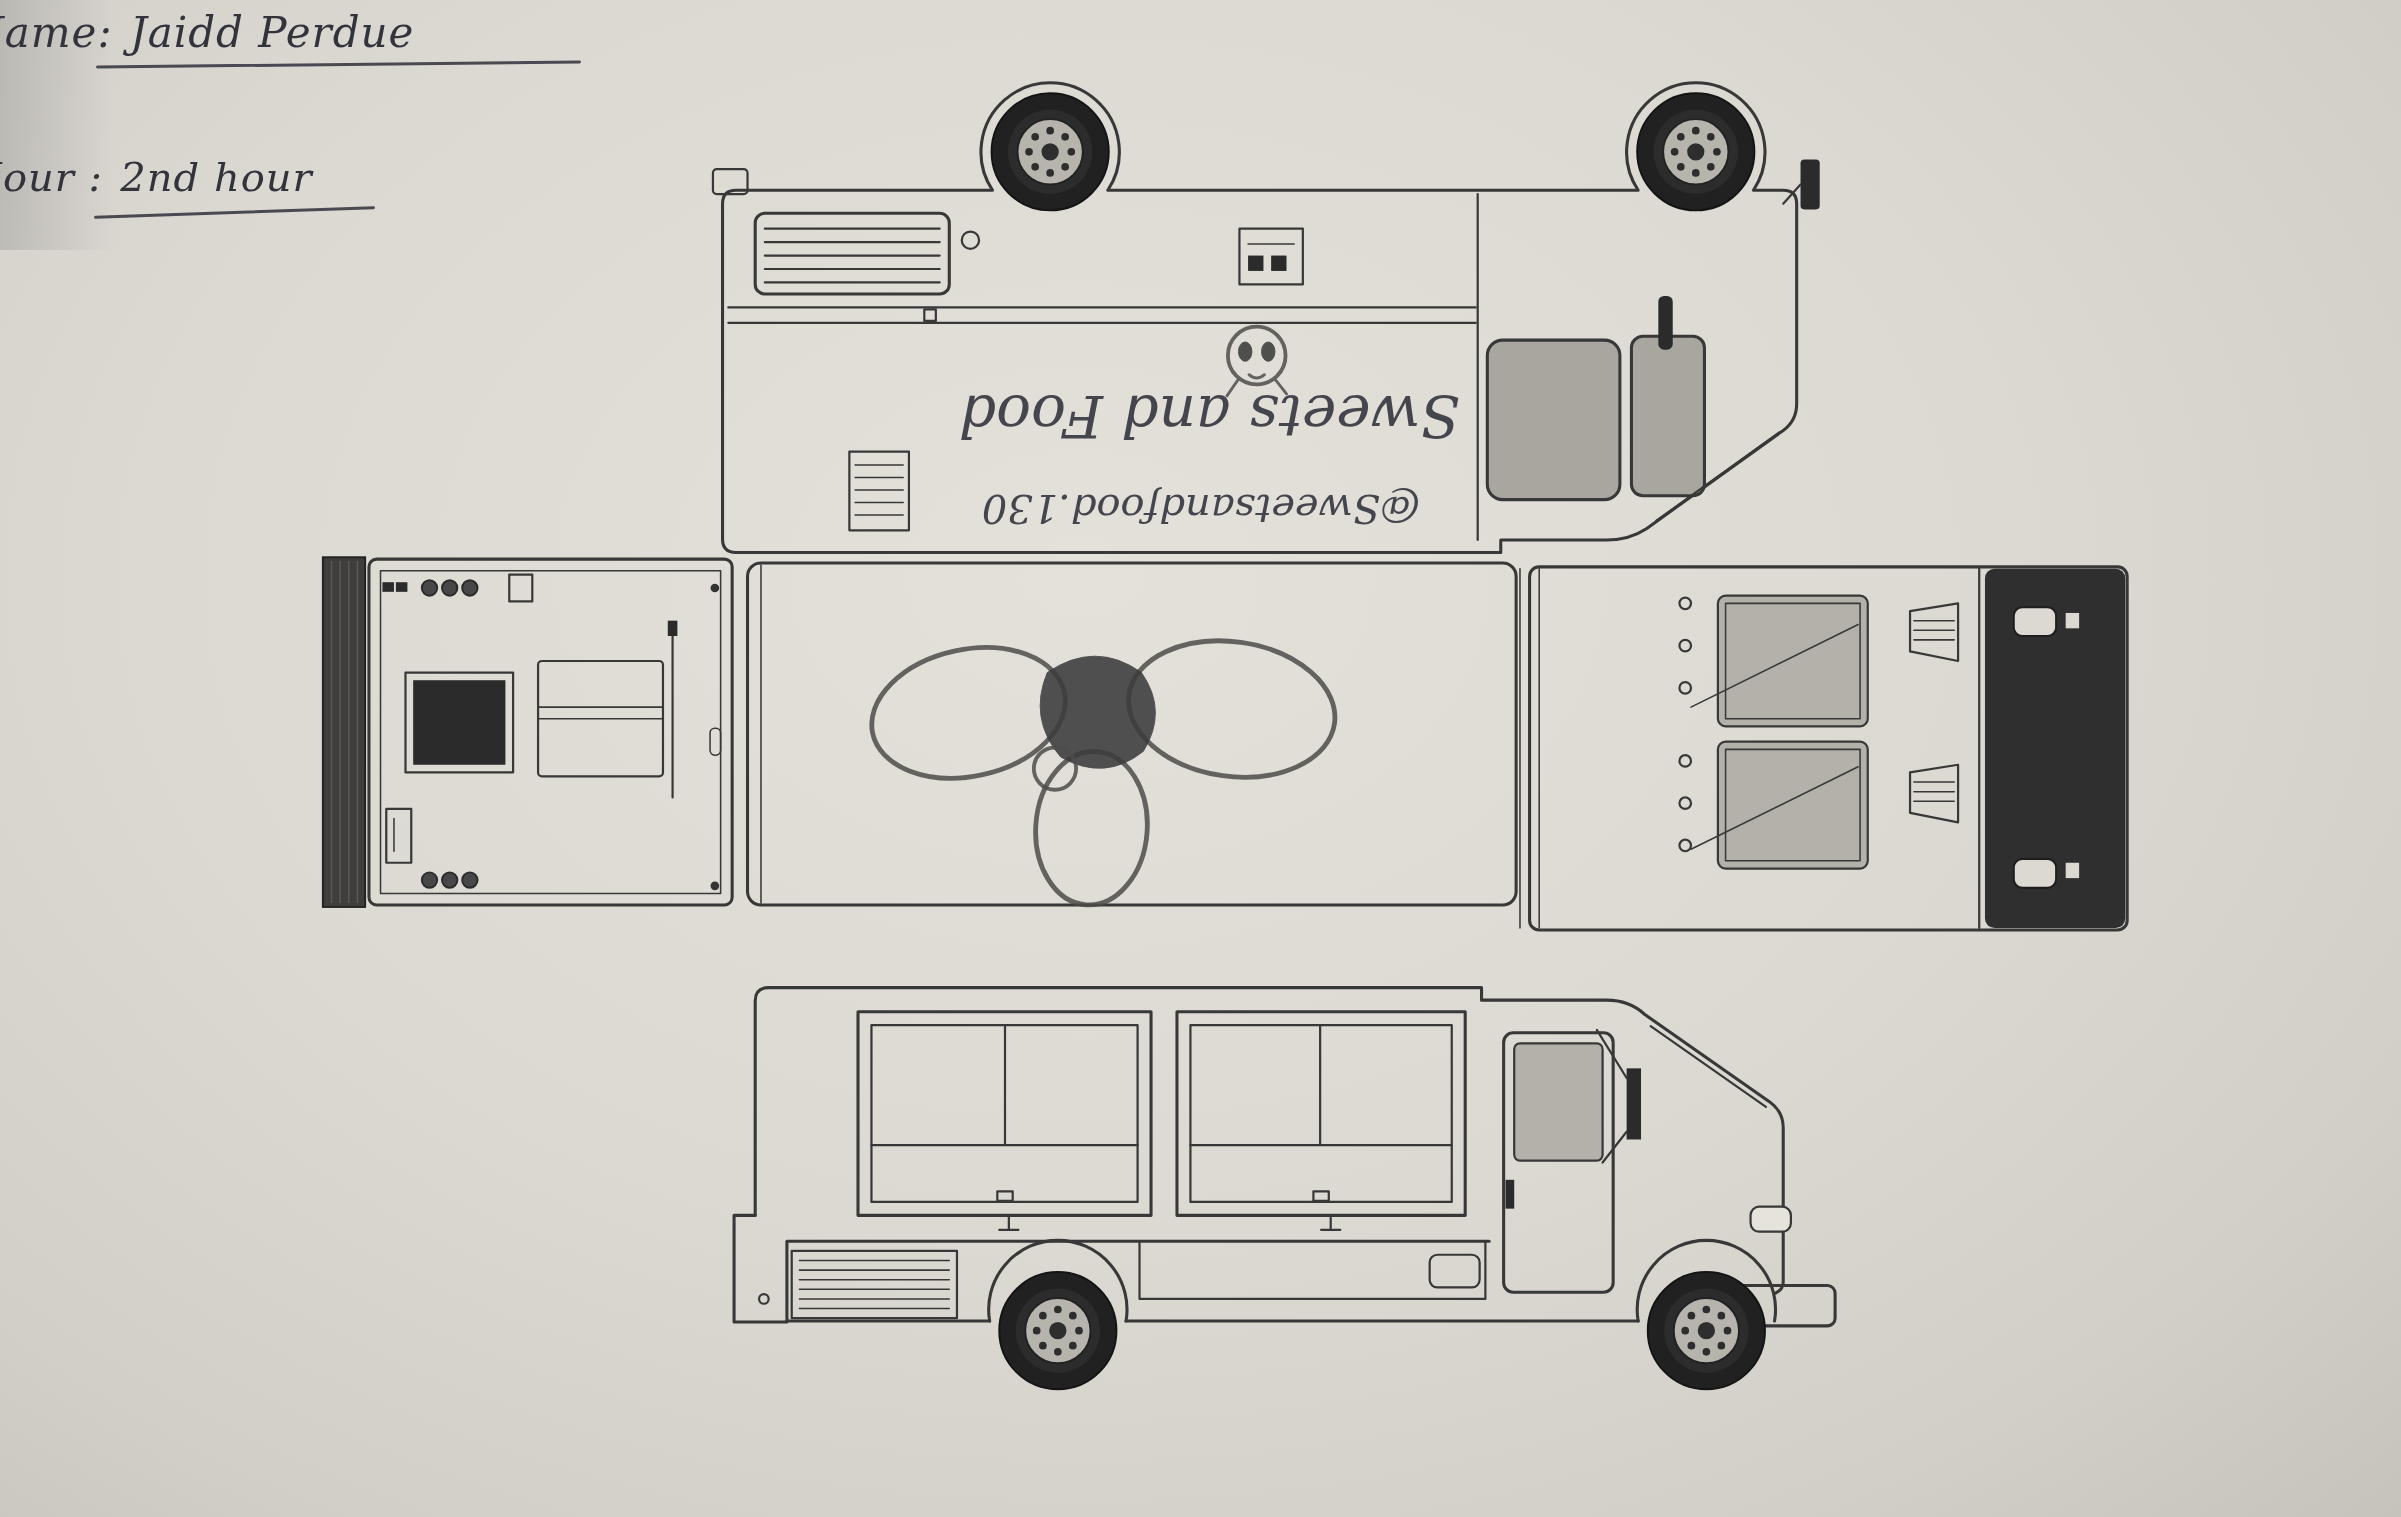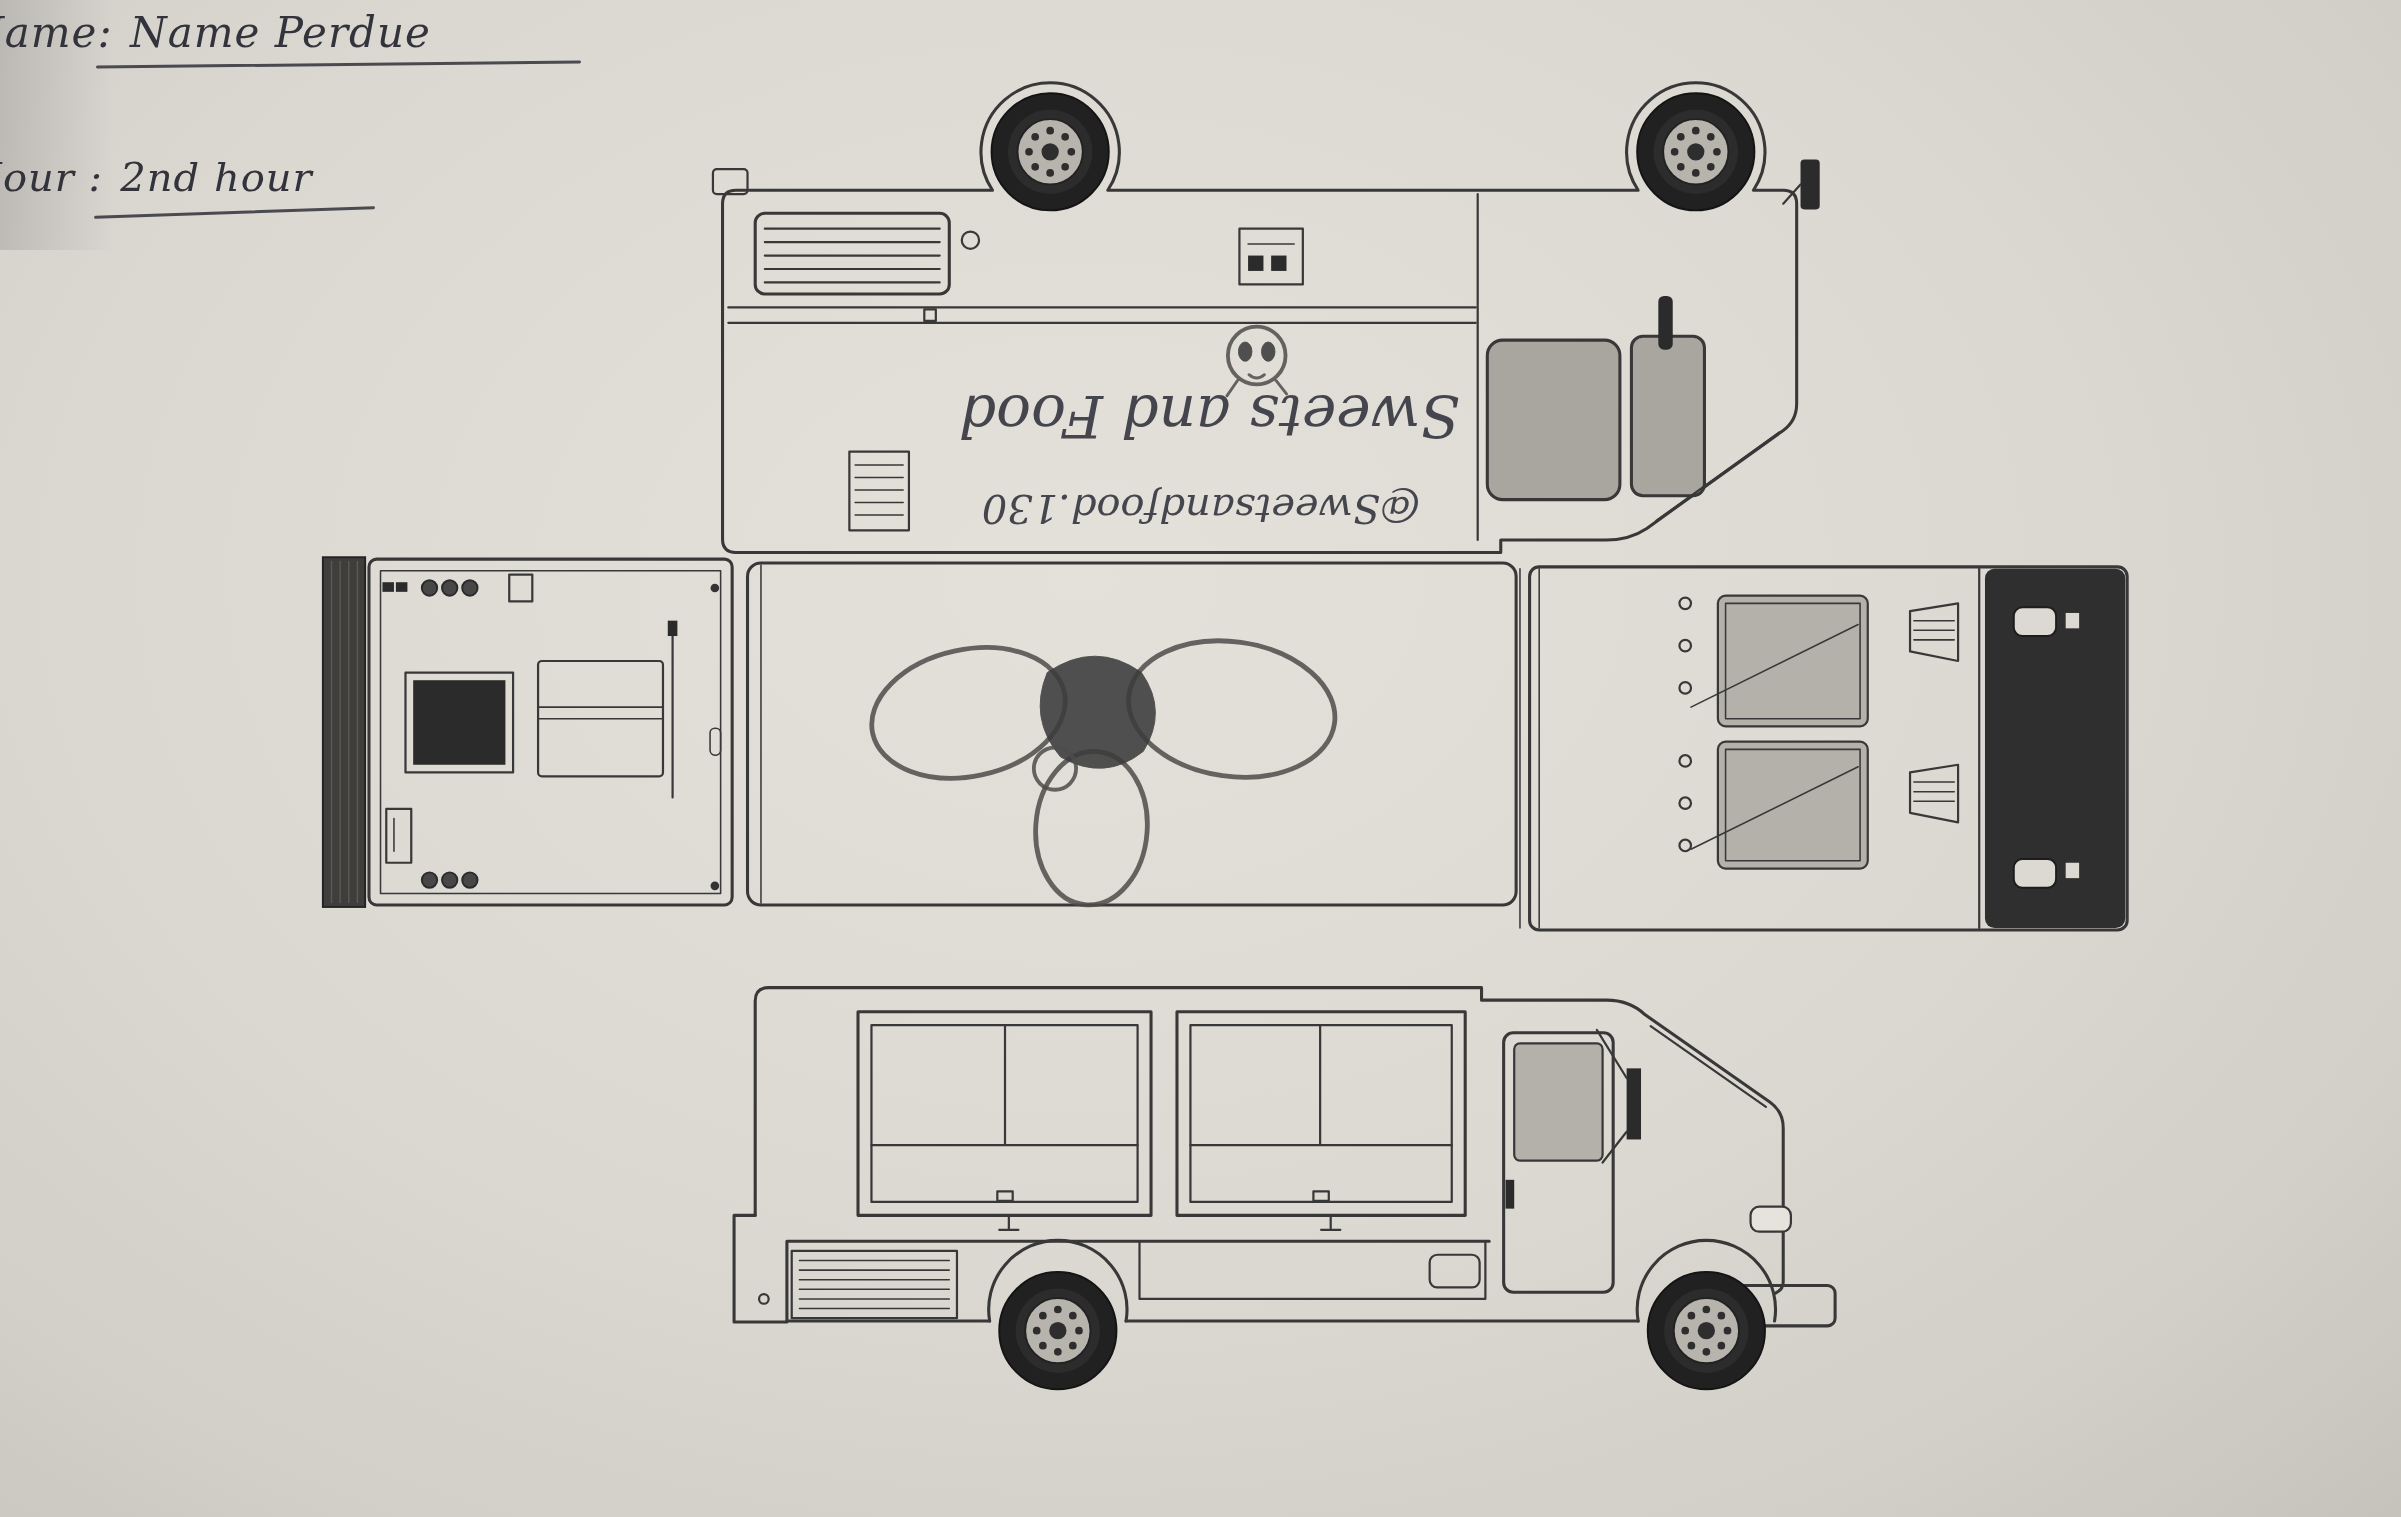--- a/index.html
+++ b/index.html
@@ -44,21 +44,21 @@
     white-space:nowrap;
   }
 </style>
 </head>
 <body>
 
 <div class="paper">
   <div class="shade-corner"></div>
 
   <div class="hand" style="left:-33px;top:7.7px;font-size:42px;">
-    <span class="lbl">Name:</span><span>Name Perdue</span>
+    <span class="lbl">Name:</span><span>Jaidd Perdue</span>
   </div>
   <div class="underline" style="left:96px;top:63px;width:485px;transform:rotate(-0.6deg);"></div>
 
   <div class="hand" style="left:-33px;top:154px;font-size:40px;">
     <span class="lbl">Hour :</span><span>2nd hour</span>
   </div>
   <div class="underline" style="left:94px;top:211px;width:281px;transform:rotate(-2deg);"></div>
 
   <div class="livery flip" style="left:980px;top:382px;width:480px;font-size:58px;">Sweets and Food</div>
   <div class="livery flip" style="left:961px;top:486px;width:480px;font-size:40px;">@Sweetsandfood.130</div>

